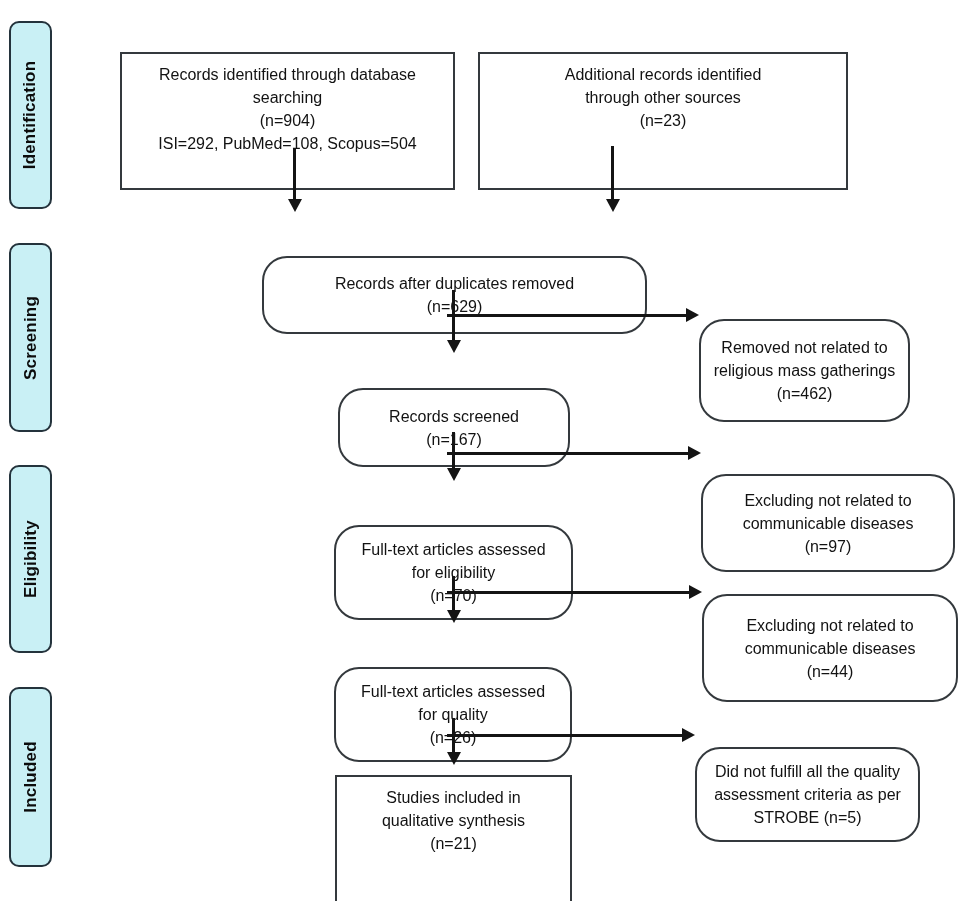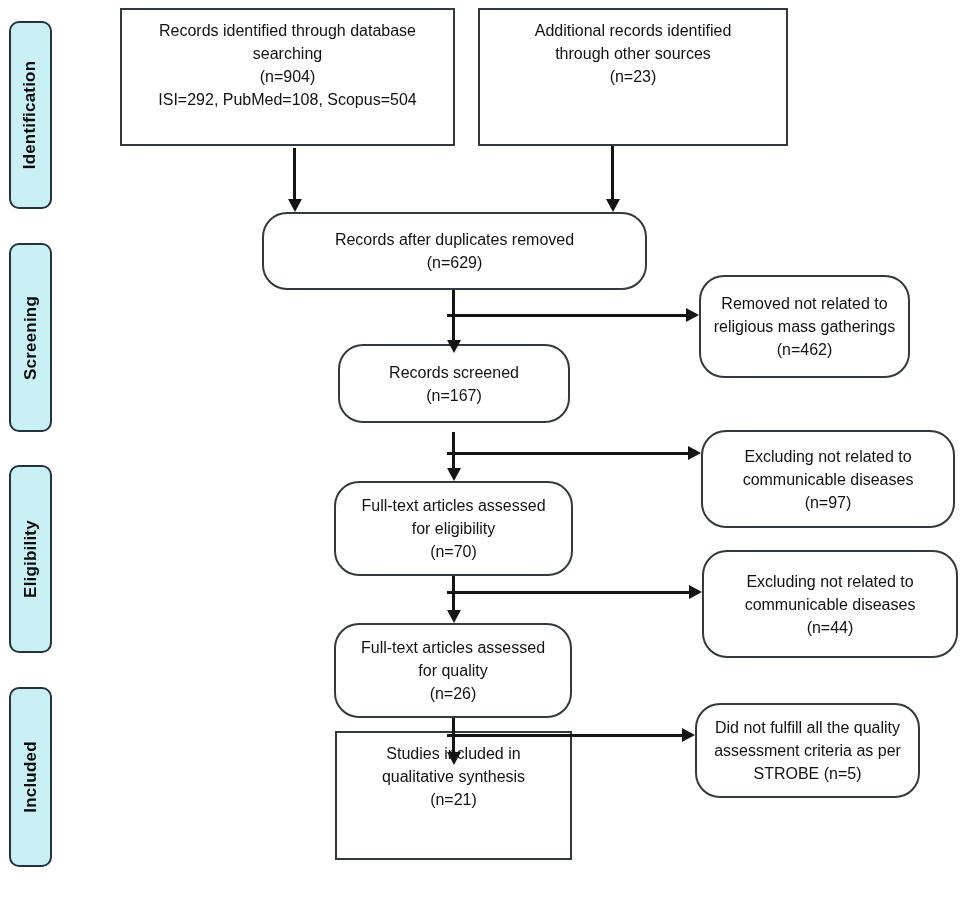--- a/index.html
+++ b/index.html
@@ -35,20 +35,21 @@
   }
   
   .box {
     position: absolute;
     background: #ffffff;
     border: 2px solid #34393d;
     box-sizing: border-box;
     display: flex;
     justify-content: center;
     text-align: center;
+    margin-top: 44px;
   }
   .box.center { align-items: center; border-radius: 25px; }
   .box.top { align-items: flex-start; padding-top: 9px; }
   .box-text {
     font-size: 16px;
     line-height: 23px;
     white-space: pre-line;
     padding: 0 6px;
   }
   
@@ -85,21 +86,21 @@
   <div class="stage" style="top:687px;height:180px">
     <span class="stage-text">Included</span>
   </div>
 
   <div class="box top" style="left:120px;top:8px;width:335px;height:138px">
     <div class="box-text">Records identified through database
 searching
 (n=904)
 ISI=292, PubMed=108, Scopus=504</div>
   </div>
-  <div class="box top" style="left:478px;top:8px;width:310px;height:138px">
+  <div class="box top" style="left:478px;top:8px;width:370px;height:138px">
     <div class="box-text">Additional records identified
 through other sources
 (n=23)</div>
   </div>
   <div class="box center" style="left:262px;top:212px;width:385px;height:78px">
     <div class="box-text">Records after duplicates removed
 (n=629)</div>
   </div>
   <div class="box center" style="left:699px;top:275px;width:211px;height:103px">
     <div class="box-text">Removed not related to

